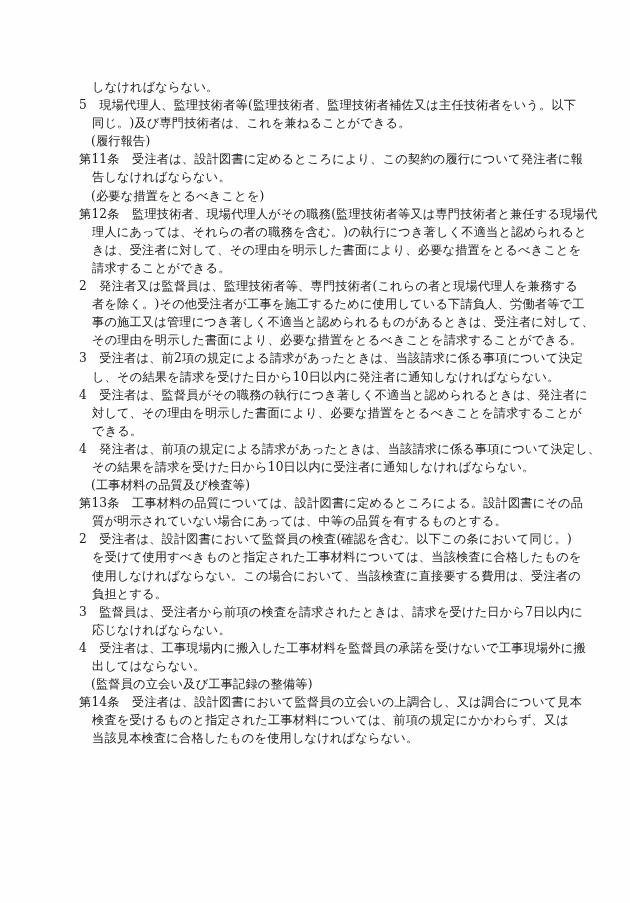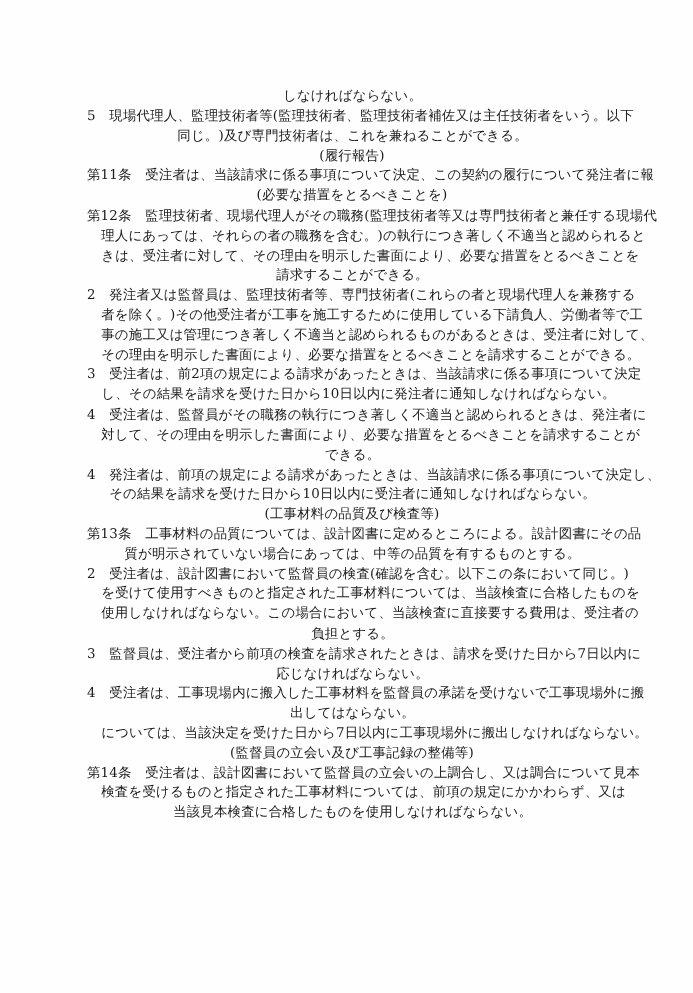--- a/index.html
+++ b/index.html
@@ -1,32 +1,33 @@
 <!DOCTYPE html>
 <html><head>
   <meta charset="utf-8">
   <style>
     html, body { margin: 0; padding: 0; background: #fefefe; }
     body { width: 630px; height: 903px; position: relative; overflow: hidden;
            font-family: "DejaVu Serif", "Liberation Serif", serif; color: #1a1a1a; }
     .page { position: absolute; left: 79px; top: 78px; width: 470px; }
-    .line { font-size: 12.2px; line-height: 18.1px; height: 18.1px; white-space: nowrap; letter-spacing: 0.2px; text-align: center; }
+    .line { font-size: 12.2px; line-height: 18.1px; height: 18.1px; white-space: nowrap; letter-spacing: 0.2px; }
     .ind { padding-left: 13px; }
     .cap { padding-left: 12px; }
   </style>
 </head>
 <body>
 
 <div class="page">
   <div id="lines">
       <div class="line ind">しなければならない。</div>
       <div class="line ">5　現場代理人、監理技術者等(監理技術者、監理技術者補佐又は主任技術者をいう。以下</div>
       <div class="line ind">同じ。)及び専門技術者は、これを兼ねることができる。</div>
       <div class="line cap">(履行報告)</div>
-      <div class="line ">第11条　受注者は、当該請求に係る事項について決定、この契約の履行について発注者に報</div>
+      <div class="line ">第11条　受注者は、設計図書に定めるところにより、この契約の履行について発注者に報</div>
+      <div class="line ind">告しなければならない。</div>
       <div class="line cap">(必要な措置をとるべきことを)</div>
       <div class="line ">第12条　監理技術者、現場代理人がその職務(監理技術者等又は専門技術者と兼任する現場代</div>
       <div class="line ind">理人にあっては、それらの者の職務を含む。)の執行につき著しく不適当と認められると</div>
       <div class="line ind">きは、受注者に対して、その理由を明示した書面により、必要な措置をとるべきことを</div>
       <div class="line ind">請求することができる。</div>
       <div class="line ">2　発注者又は監督員は、監理技術者等、専門技術者(これらの者と現場代理人を兼務する</div>
       <div class="line ind">者を除く。)その他受注者が工事を施工するために使用している下請負人、労働者等で工</div>
       <div class="line ind">事の施工又は管理につき著しく不適当と認められるものがあるときは、受注者に対して、</div>
       <div class="line ind">その理由を明示した書面により、必要な措置をとるべきことを請求することができる。</div>
       <div class="line ">3　受注者は、前2項の規定による請求があったときは、当該請求に係る事項について決定</div>
@@ -40,19 +41,18 @@
       <div class="line ">第13条　工事材料の品質については、設計図書に定めるところによる。設計図書にその品</div>
       <div class="line ind">質が明示されていない場合にあっては、中等の品質を有するものとする。</div>
       <div class="line ">2　受注者は、設計図書において監督員の検査(確認を含む。以下この条において同じ。)</div>
       <div class="line ind">を受けて使用すべきものと指定された工事材料については、当該検査に合格したものを</div>
       <div class="line ind">使用しなければならない。この場合において、当該検査に直接要する費用は、受注者の</div>
       <div class="line ind">負担とする。</div>
       <div class="line ">3　監督員は、受注者から前項の検査を請求されたときは、請求を受けた日から7日以内に</div>
       <div class="line ind">応じなければならない。</div>
       <div class="line ">4　受注者は、工事現場内に搬入した工事材料を監督員の承諾を受けないで工事現場外に搬</div>
       <div class="line ind">出してはならない。</div>
-      <div class="line ind">については、当該決定を受けた日から7日以内に工事現場外に搬出しなければならない。</div>
       <div class="line cap">(監督員の立会い及び工事記録の整備等)</div>
       <div class="line ">第14条　受注者は、設計図書において監督員の立会いの上調合し、又は調合について見本</div>
       <div class="line ind">検査を受けるものと指定された工事材料については、前項の規定にかかわらず、又は</div>
       <div class="line ind">当該見本検査に合格したものを使用しなければならない。</div>
     </div>
 </div>
 
 </body></html>

